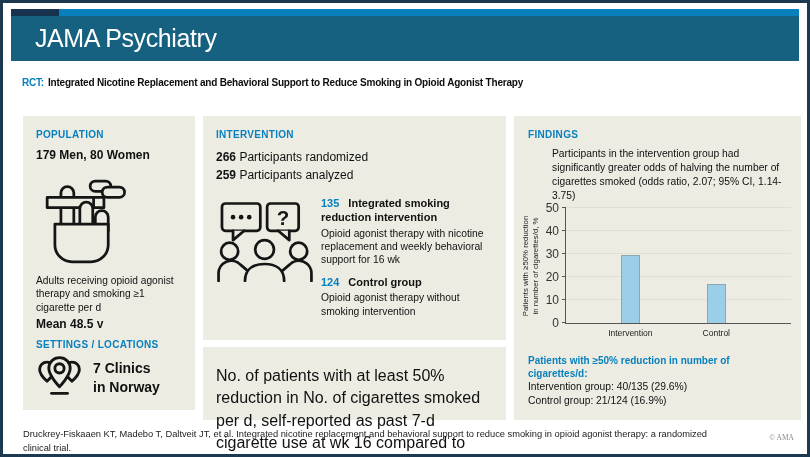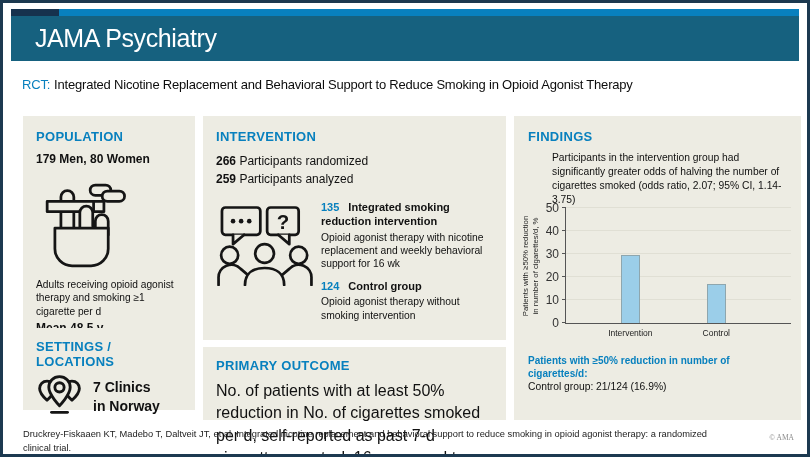--- a/index.html
+++ b/index.html
@@ -12,25 +12,25 @@
   
   .top-strip { position:absolute; left:8px; right:8px; top:6px; height:7px; background:#0880be; }
   .top-strip-left { position:absolute; left:8px; top:6px; width:48px; height:7px; background:#16324e; }
   .header-bar {
     position:absolute; left:8px; right:8px; top:13px; height:45px;
     background:#16617f; color:#fff; display:flex; align-items:center;
     padding-left:24px; font-size:25px; letter-spacing:-0.4px;
   }
   
   .rct-title { position:absolute; left:19px; top:74px; width:778px;
-    font-size:13px; font-weight:normal; letter-spacing:-0.2px; color:#0d0d0d; }
+    font-size:10px; font-weight:bold; letter-spacing:-0.2px; color:#0d0d0d; }
   .rct-title .prefix { color:#0880be; margin-right:4px; }
   
   .panel { position:absolute; background:#edece3; }
-  .panel-heading { color:#0880be; font-size:13px; font-weight:bold; letter-spacing:.3px; }
+  .panel-heading { color:#0880be; font-size:10px; font-weight:bold; letter-spacing:.3px; }
   #population   { left:20px;  top:113px; width:172px; height:224px; padding:13px 13px; }
   #intervention { left:200px; top:113px; width:303px; height:224px; padding:13px 16px 13px 13px; }
   #findings     { left:511px; top:113px; width:287px; height:304px; padding:13px 14px; }
   #settings     { left:20px;  top:325px; width:172px; height:82px;  padding:11px 10px 11px 13px; }
   #outcome      { left:200px; top:344px; width:303px; height:73px;  padding:11px 14px 11px 13px; }
   
   .pop-demo { font-size:12px; font-weight:bold; margin-top:8px; }
   .pop-icon { margin:8px 0 4px 6px; }
   .pop-desc { font-size:10.2px; line-height:1.32; color:#111; }
   .pop-mean { font-size:12px; font-weight:bold; margin-top:3px; }
@@ -177,20 +177,21 @@
         <div class="ytick" style="bottom:100%">50</div>
         <div class="bar" style="left: calc(28.6% - 9px); height: 59.2%; background: rgb(155, 206, 233);"></div>
         <div class="bar" style="left: calc(66.8% - 9px); height: 33.8%; background: rgb(155, 206, 233);"></div>
         <div class="xlab" style="left:28.6%">Intervention</div>
         <div class="xlab" style="left:66.8%">Control</div>
       </div>
     </div>
 
     <div class="fin-results">
       <div class="res-heading">Patients with ≥50% reduction in number of cigarettes/d:</div>
+      <div class="res-line">Intervention group: 40/135 (29.6%)</div>
       <div class="res-line">Control group: 21/124 (16.9%)</div>
     </div>
   </div>
 
   <div class="panel" id="settings">
     <div class="panel-heading">SETTINGS / LOCATIONS</div>
     <div class="set-row">
       <span>
         <svg width="47" height="41" viewBox="0 0 52 46">
           <path class="ln bg" d="M12,8 c-4.8,0 -8.3,3.5 -8.3,8.2 c0,5.6 8.3,13.3 8.3,13.3 c0,0 8.3,-7.7 8.3,-13.3 c0,-4.7 -3.5,-8.2 -8.3,-8.2 z"></path>
@@ -201,21 +202,20 @@
         </svg>
       </span>
       <div class="set-text">
         <div>7 Clinics</div>
         <div>in Norway</div>
       </div>
     </div>
   </div>
 
   <div class="panel" id="outcome">
-    <div class="panel-heading">PRIMARY OUTCOME</div>
     <div class="out-text">No. of patients with at least 50% reduction in No. of cigarettes smoked per d, self-reported as past 7-d cigarette use at wk 16 compared to baseline</div>
   </div>
 
   <div class="footer">
     <div>Druckrey-Fiskaaen KT, Madebo T, Daltveit JT, et al. Integrated nicotine replacement and behavioral support to reduce smoking in opioid agonist therapy: a randomized clinical trial.</div>
     <div><i>JAMA Psychiatry</i><span>. Published online February 12, 2025. doi:10.1001/jamapsychiatry.2024.4801</span></div>
   </div>
   <div class="copyright">© AMA</div>
 
 </div>

